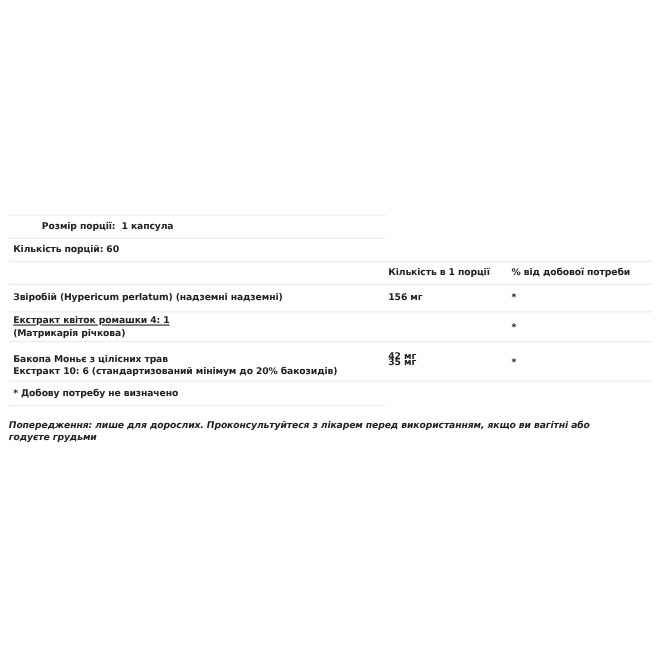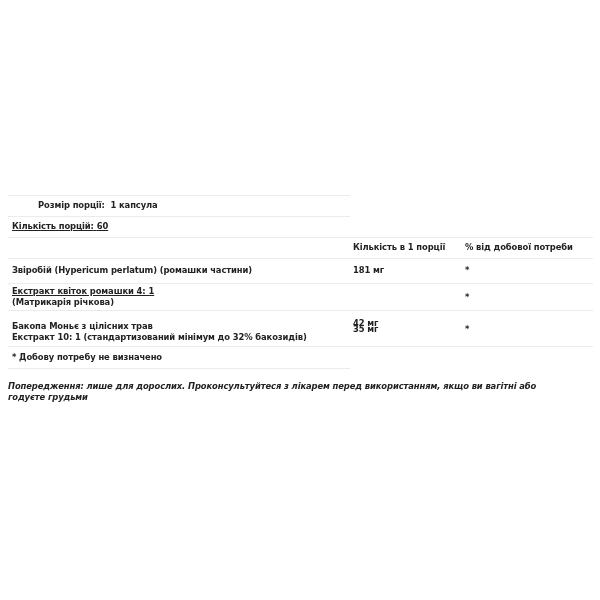--- a/index.html
+++ b/index.html
@@ -50,37 +50,37 @@
 <div class="line long" style="top:258px"></div>
 <div class="line long" style="top:283px"></div>
 <div class="line long" style="top:310px"></div>
 <div class="line long" style="top:346px"></div>
 <div class="line short" style="top:368px"></div>
 
 <div class="txt" style="left:12px; top:200px;padding-left:26px;">
   <span>Розмір порції:</span>&nbsp;
   <span>1 капсула</span>
 </div>
-<div class="txt" style="left:12px; top:221px;text-decoration:underline;">
+<div class="txt" style="left:12px; top:221px;">
   <span>Кількість порцій:</span>
   <span>60</span>
 </div>
 
 <div class="txt" style="left:353px; top:242px;text-align:center;">Кількість в 1 порції</div>
 <div class="txt" style="left:465px; top:242px;">% від добової потреби</div>
 
-<div class="txt" style="left:12px; top:265px;">Звіробій (Hypericum perlatum) (ромашки частини)</div>
-<div class="txt" style="left:353px; top:265px;">181 мг</div>
+<div class="txt" style="left:12px; top:265px;">Звіробій (Hypericum perlatum) (надземні надземні)</div>
+<div class="txt" style="left:353px; top:265px;">156 мг</div>
 <div class="txt" style="left:465px; top:265px;">*</div>
 
 <div class="txt" style="left:12px; top:286px;text-decoration:underline;">Екстракт квіток ромашки 4: 1</div>
 <div class="txt" style="left:12px; top:297px;text-align:center;">(Матрикарія річкова)</div>
 <div class="txt" style="left:353px; top:292px;margin-top:26px;">42 мг</div>
 <div class="txt" style="left:465px; top:292px;">*</div>
 
 <div class="txt" style="left:12px; top:321px;">Бакопа Моньє з цілісних трав</div>
-<div class="txt" style="left:12px; top:332px;">Екстракт 10: 1 (стандартизований мінімум до 32% бакозидів)</div>
+<div class="txt" style="left:12px; top:332px;">Екстракт 10: 6 (стандартизований мінімум до 20% бакозидів)</div>
 <div class="txt" style="left:353px; top:324px;">35 мг</div>
 <div class="txt" style="left:465px; top:324px;">*</div>
 
 <div class="txt" style="left:12px; top:352px;">* Добову потребу не визначено</div>
 
 <div class="warning">Попередження: лише для дорослих. Проконсультуйтеся з лікарем перед використанням, якщо ви вагітні або годуєте грудьми</div>
 
 </body></html>

